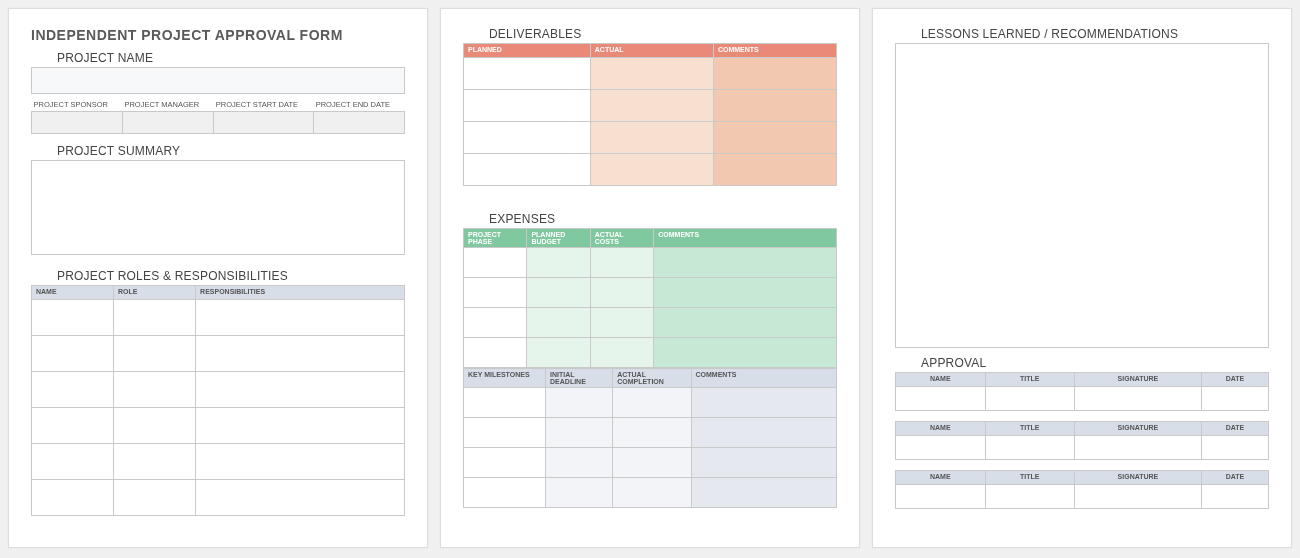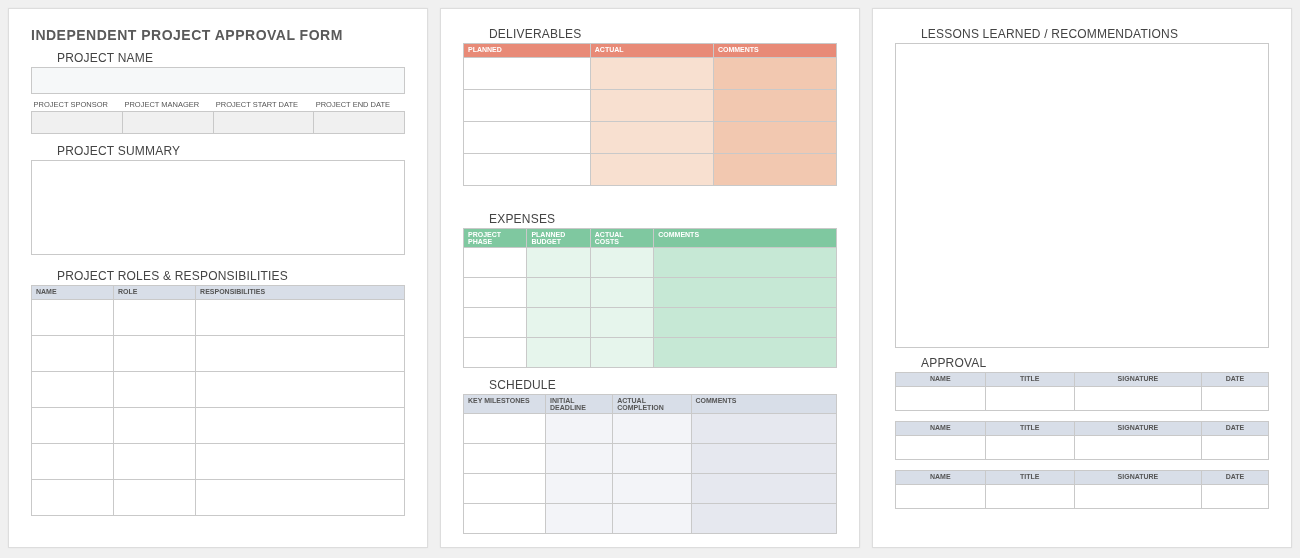--- a/index.html
+++ b/index.html
@@ -262,21 +262,20 @@
           </tr>
         <tr>
             <td></td>
             <td></td>
             <td></td>
             <td></td>
           </tr>
       </tbody>
     </table>
 
-    <div class="sec-label" style="margin-top:10px">SCHEDULE</div>
     <table class="sched">
       <thead>
           <tr>
         <td class="s1">KEY MILESTONES</td>
         <td class="s2">INITIAL DEADLINE</td>
         <td class="s3">ACTUAL COMPLETION</td>
         <td class="s4">COMMENTS</td>
       </tr>
         </thead>
       <tbody>

